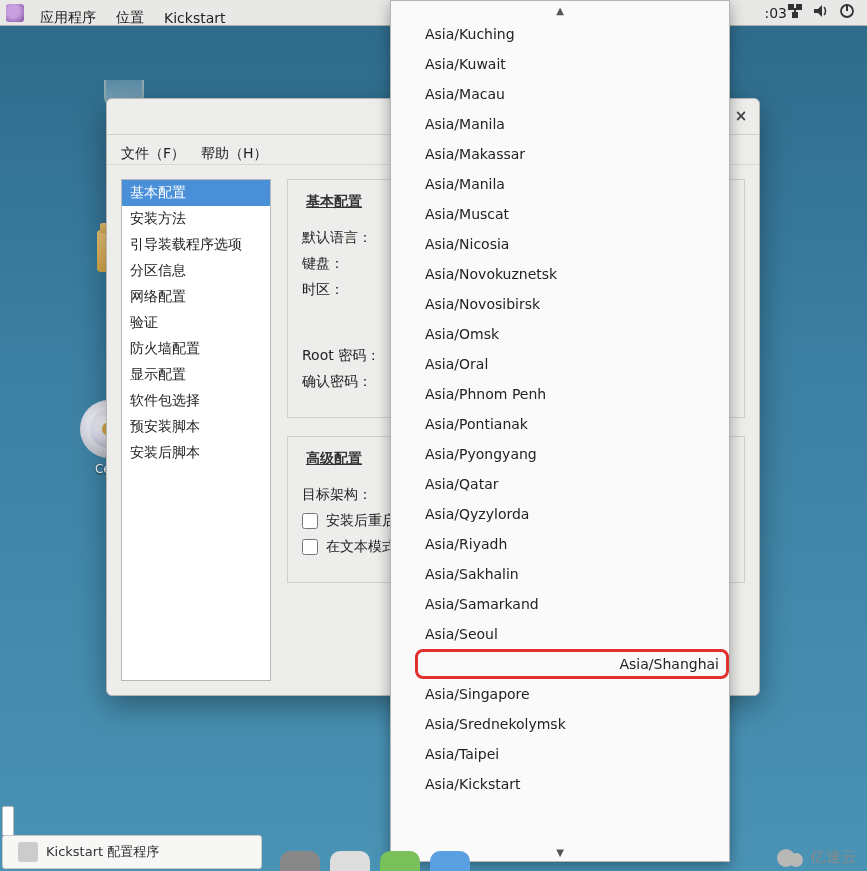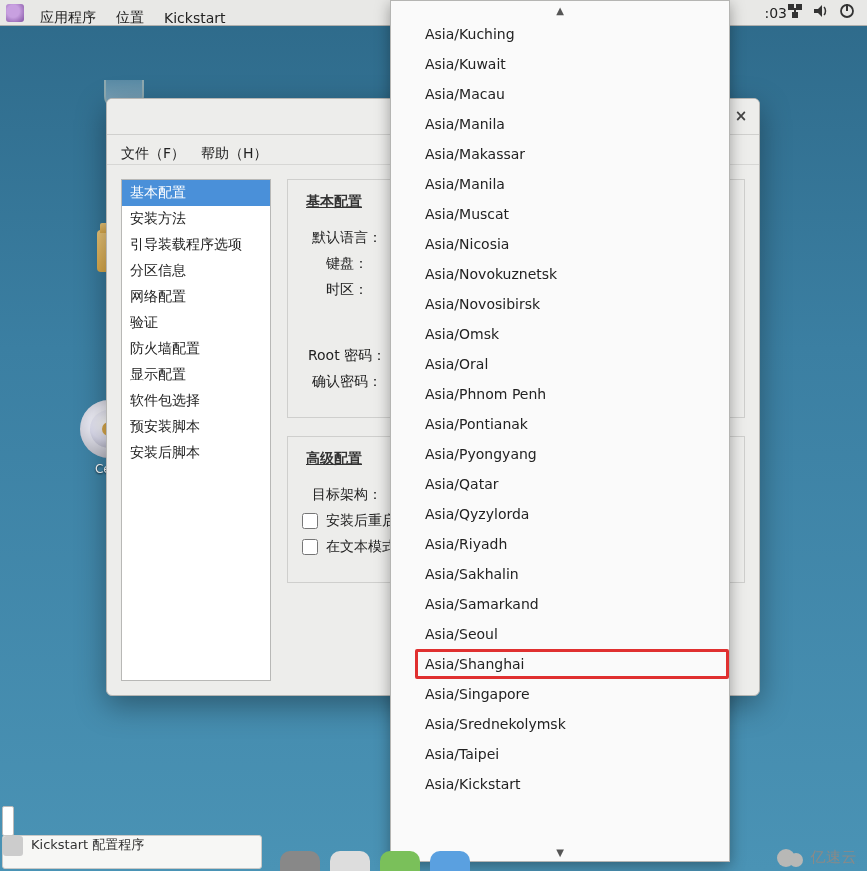--- a/index.html
+++ b/index.html
@@ -157,21 +157,21 @@
     background: #ededeb;
     padding: 0 4px;
     color: #333;
     text-decoration: underline;
   }
   .panel .row {
     display: flex; align-items: center;
     margin: 8px 0;
     font-size: 14px;
   }
-  .panel .row label { min-width: 90px; color: #222; text-align: center; }
+  .panel .row label { min-width: 90px; color: #222; }
   .panel .chk {
     display: flex; align-items: center; gap: 8px;
     margin: 8px 0;
     font-size: 14px; color: #222;
   }
   .panel .chk input { width: 16px; height: 16px; }
 
   
   .dropdown {
     position: absolute;
@@ -199,32 +199,33 @@
   .dropdown .opt {
     padding: 7px 10px 7px 10px;
     font-size: 14px;
     color: #222;
     cursor: default;
     white-space: nowrap;
   }
   .dropdown .opt.highlight {
     outline: 3px solid #e03030;
     outline-offset: -3px;
-    border-radius: 2px;
+    border-radius: 8px;
+    text-align: right;
   }
 
   
   .taskbar {
     position: absolute; left: 2px; bottom: 2px;
     width: 260px; height: 34px;
     background: #f7f7f5;
     border: 1px solid #c9c9c7;
     border-radius: 3px;
-    display: flex; 
-    padding: 0 0; gap: 8px;
+    display: flex; align-items: center;
+    padding: 0 15px; gap: 8px;
     font-size: 13px; color: #333;
   }
   .taskbar .tb-icon {
     width: 20px; height: 20px;
     background: #ccc; border-radius: 3px;
   }
 
   
   .blob {
     position:absolute; bottom: 0;

